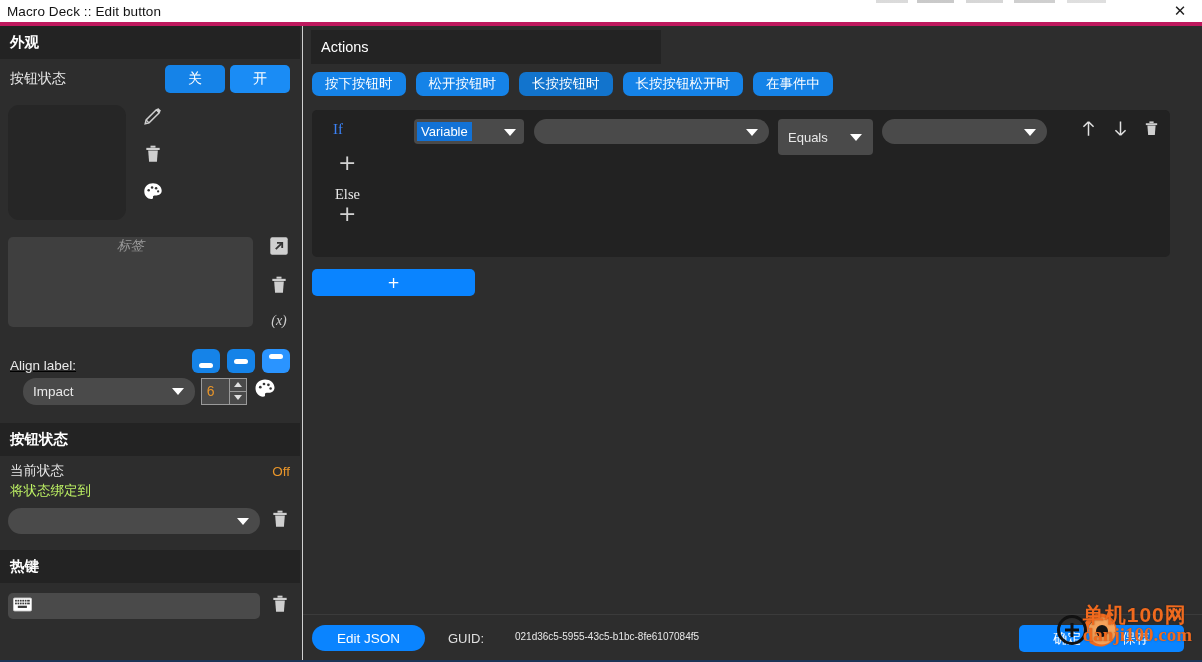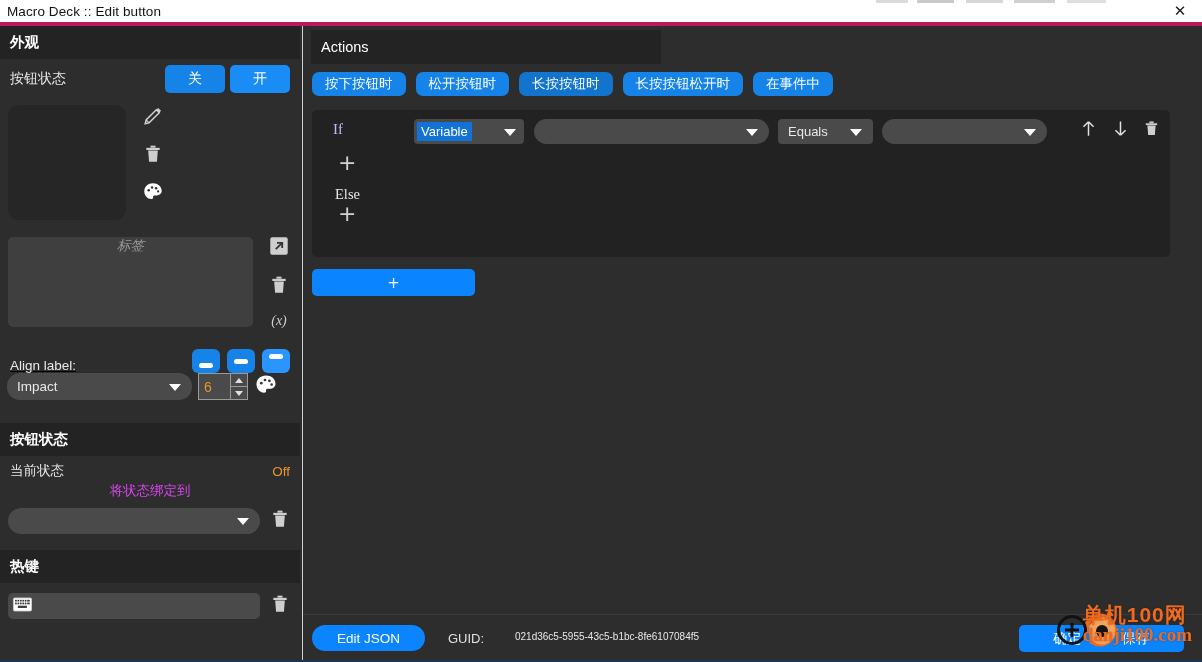--- a/index.html
+++ b/index.html
@@ -107,21 +107,21 @@
   }
   .align-btn.sel { background: #2a94ff; }
   .align-btn i {
     position: absolute; left: 7px; width: 14px; height: 5px; border-radius: 2.5px;
     background: #ffffff; display: block;
   }
   .align-btn.b i { bottom: 5px; }
   .align-btn.m i { top: 50%; margin-top: -2.5px; }
   .align-btn.t i { top: 5px; }
 
-  .font-row { height: 36px; padding: 0 7px; display: flex; align-items: flex-start; gap: 6px; }
+  .font-row { height: 36px; padding: 0 23px; display: flex; align-items: center; gap: 6px; }
   .font-select {
     width: 185px; height: 27px; background: #4a4a4a; border: none; border-radius: 13px;
     color: #e8e8e8; font-size: 13.5px; padding: 0 10px; position: relative;
     display: flex; align-items: center; cursor: pointer; font-family: inherit;
   }
   .caret {
     position: absolute; right: 11px; top: 50%; margin-top: -3px;
     width: 0; height: 0; border-left: 6px solid transparent; border-right: 6px solid transparent;
     border-top: 7px solid #ffffff;
   }
@@ -145,21 +145,21 @@
   .combo-row { padding: 8px 10px 0 8px; display: flex; align-items: center; gap: 10px; }
   .combo {
     flex: 1; height: 26px; background: #4a4a4a; border: none; border-radius: 13px;
     position: relative; color: #e8e8e8; font-size: 13px; padding: 0 10px;
     display: flex; align-items: center; cursor: pointer;
   }
 
   .kv-row { padding: 6px 10px 0 10px; display: flex; align-items: center; }
   .kv-key { color: #e8e8e8; font-size: 13.5px; }
   .kv-val { margin-left: auto; color: #e8952a; font-size: 13.5px; }
-  .kv-sub { padding: 2px 10px 0 10px; color: #d946ef; font-size: 13.5px; text-align: center; }
+  .kv-sub { padding: 2px 10px 0 10px; color: #bef264; font-size: 13.5px; }
 
   .hotkey-row { padding: 10px 10px 0 8px; display: flex; align-items: center; gap: 10px; }
   .hotkey-input {
     flex: 1; height: 26px; background: #4a4a4a; border: none; border-radius: 5px;
     display: flex; align-items: center; padding-left: 5px; cursor: text;
   }
 
   
   .right {
     position: absolute; left: 303px; top: 0; width: 899px; height: 634px;
@@ -179,37 +179,37 @@
     white-space: nowrap;
   }
   .tab.active { background: #1274cd; }
 
   .ifbox {
     position: absolute; left: 9px; top: 84px; width: 858px; height: 147px;
     background: #222222; border-radius: 5px;
   }
   .if-row { position: relative; height: 42px; }
   .if-word {
-    position: absolute; left: 21px; top: 11px; color: #c4b5fd; font-size: 15px;
+    position: absolute; left: 21px; top: 11px; color: #3b82f6; font-size: 15px;
     font-family: "Liberation Serif", serif;
   }
   .if-var {
     position: absolute; left: 102px; top: 9px; width: 110px; height: 25px;
     background: #4a4a4a; border-radius: 4px; display: flex; align-items: center; cursor: pointer;
   }
   .if-var .hl {
     background: #1272d6; color: #ffffff; font-size: 13px; padding: 2px 4px; margin-left: 3px;
   }
   .if-var .caret { right: 8px; }
   .if-target {
     position: absolute; left: 222px; top: 9px; width: 235px; height: 25px;
     background: #4a4a4a; border-radius: 13px; cursor: pointer;
   }
   .if-op {
-    position: absolute; left: 466px; top: 9px; width: 95px; height: 25px;
+    position: absolute; left: 466px; top: 9px; width: 95px; height: 36px;
     background: #4a4a4a; border-radius: 4px; display: flex; align-items: center;
     color: #e8e8e8; font-size: 13px; padding-left: 10px; cursor: pointer;
   }
   .if-val {
     position: absolute; left: 570px; top: 9px; width: 165px; height: 25px;
     background: #4a4a4a; border-radius: 13px; cursor: pointer;
   }
   .if-tools {
     position: absolute; right: 10px; top: 9px; display: flex; align-items: center; gap: 13px;
   }

